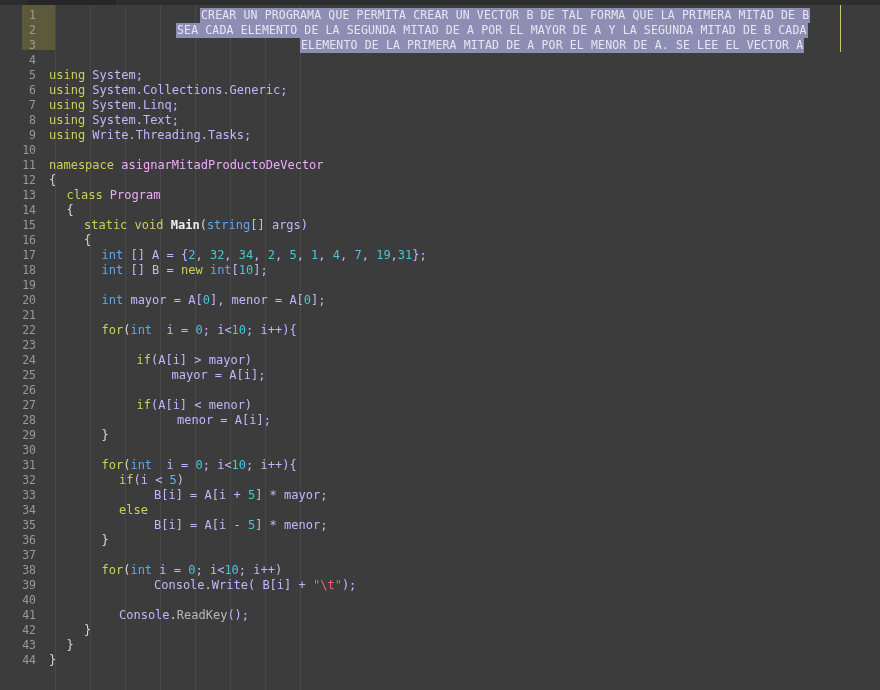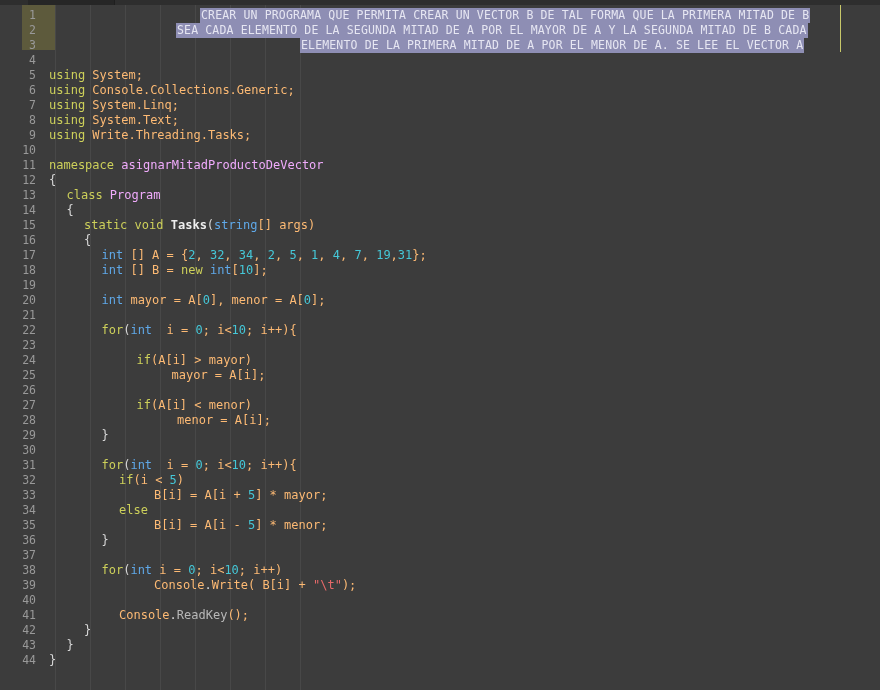--- a/index.html
+++ b/index.html
@@ -145,21 +145,21 @@
     background: #c8c86a;
   }
 
   
   .kw    { color: #cdd05a; }  
   .type  { color: #5fa8e8; }  
   .num   { color: #45c8d8; }  
   .cls   { color: #f0abfc; }  
   .fn    { color: #eeeeee; font-weight: bold; }
   .str   { color: #e86a6a; }  
-  .id    { color: #fdba74; }
+  .id    { color: #c4b5fd; }
   .mth   { color: #b8b8b8; }
   .punct { color: #d8d8d8; }
 </style>
 </head>
 <body>
 
 <div id="editor-window">
 
   <div id="top-strip">
     <div id="top-strip-tab"></div>
@@ -233,30 +233,30 @@
           <div class="sel-line" style="top: 3px; left: 156px;">CREAR UN PROGRAMA QUE PERMITA CREAR UN VECTOR B DE TAL FORMA QUE LA PRIMERA MITAD DE B</div>
           <div class="sel-line" style="top: 18px; left: 132px;">SEA CADA ELEMENTO DE LA SEGUNDA MITAD DE A POR EL MAYOR DE A Y LA SEGUNDA MITAD DE B CADA</div>
           <div class="sel-line" style="top: 33px; left: 256px;">ELEMENTO DE LA PRIMERA MITAD DE A POR EL MENOR DE A. SE LEE EL VECTOR A</div>
         </div>
     </div>
     <div id="col-guide"></div>
 
     <div id="code-lines">
         <div class="code-line" style="top: 48px; left: 5px;"></div>
         <div class="code-line" style="top: 63px; left: 5px;"><span class="kw">using</span><span class="id"> System;</span></div>
-        <div class="code-line" style="top: 78px; left: 5px;"><span class="kw">using</span><span class="id"> Console.Collections.Generic;</span></div>
+        <div class="code-line" style="top: 78px; left: 5px;"><span class="kw">using</span><span class="id"> System.Collections.Generic;</span></div>
         <div class="code-line" style="top: 93px; left: 5px;"><span class="kw">using</span><span class="id"> System.Linq;</span></div>
         <div class="code-line" style="top: 108px; left: 5px;"><span class="kw">using</span><span class="id"> System.Text;</span></div>
         <div class="code-line" style="top: 123px; left: 5px;"><span class="kw">using</span><span class="id"> Write.Threading.Tasks;</span></div>
         <div class="code-line" style="top: 138px; left: 5px;"></div>
         <div class="code-line" style="top: 153px; left: 5px;"><span class="kw">namespace</span><span class="id"> </span><span class="cls">asignarMitadProductoDeVector</span></div>
         <div class="code-line" style="top: 168px; left: 5px;"><span class="punct">{</span></div>
         <div class="code-line" style="top: 183px; left: 22.5px;"><span class="kw">class</span><span class="id"> </span><span class="cls">Program</span></div>
         <div class="code-line" style="top: 198px; left: 22.5px;"><span class="punct">{</span></div>
-        <div class="code-line" style="top: 213px; left: 40px;"><span class="kw">static</span><span class="id"> </span><span class="kw">void</span><span class="id"> </span><span class="fn">Tasks</span><span class="punct">(</span><span class="type">string</span><span class="id">[] args)</span></div>
+        <div class="code-line" style="top: 213px; left: 40px;"><span class="kw">static</span><span class="id"> </span><span class="kw">void</span><span class="id"> </span><span class="fn">Main</span><span class="punct">(</span><span class="type">string</span><span class="id">[] args)</span></div>
         <div class="code-line" style="top: 228px; left: 40px;"><span class="punct">{</span></div>
         <div class="code-line" style="top: 243px; left: 57.5px;"><span class="type">int</span><span class="id"> [] A = {</span><span class="num">2</span><span class="id">, </span><span class="num">32</span><span class="id">, </span><span class="num">34</span><span class="id">, </span><span class="num">2</span><span class="id">, </span><span class="num">5</span><span class="id">, </span><span class="num">1</span><span class="id">, </span><span class="num">4</span><span class="id">, </span><span class="num">7</span><span class="id">, </span><span class="num">19</span><span class="id">,</span><span class="num">31</span><span class="id">};</span></div>
         <div class="code-line" style="top: 258px; left: 57.5px;"><span class="type">int</span><span class="id"> [] B = </span><span class="kw">new</span><span class="id"> </span><span class="type">int</span><span class="id">[</span><span class="num">10</span><span class="id">];</span></div>
         <div class="code-line" style="top: 273px; left: 57.5px;"></div>
         <div class="code-line" style="top: 288px; left: 57.5px;"><span class="type">int</span><span class="id"> mayor = A[</span><span class="num">0</span><span class="id">], menor = A[</span><span class="num">0</span><span class="id">];</span></div>
         <div class="code-line" style="top: 303px; left: 57.5px;"></div>
         <div class="code-line" style="top: 318px; left: 57.5px;"><span class="kw">for</span><span class="punct">(</span><span class="type">int</span><span class="id">  i = </span><span class="num">0</span><span class="id">; i&lt;</span><span class="num">10</span><span class="id">; i++){</span></div>
         <div class="code-line" style="top: 333px; left: 57.5px;"></div>
         <div class="code-line" style="top: 348px; left: 92.5px;"><span class="kw">if</span><span class="id">(A[i] &gt; mayor)</span></div>
         <div class="code-line" style="top: 363px; left: 127.5px;"><span class="id">mayor = A[i];</span></div>

